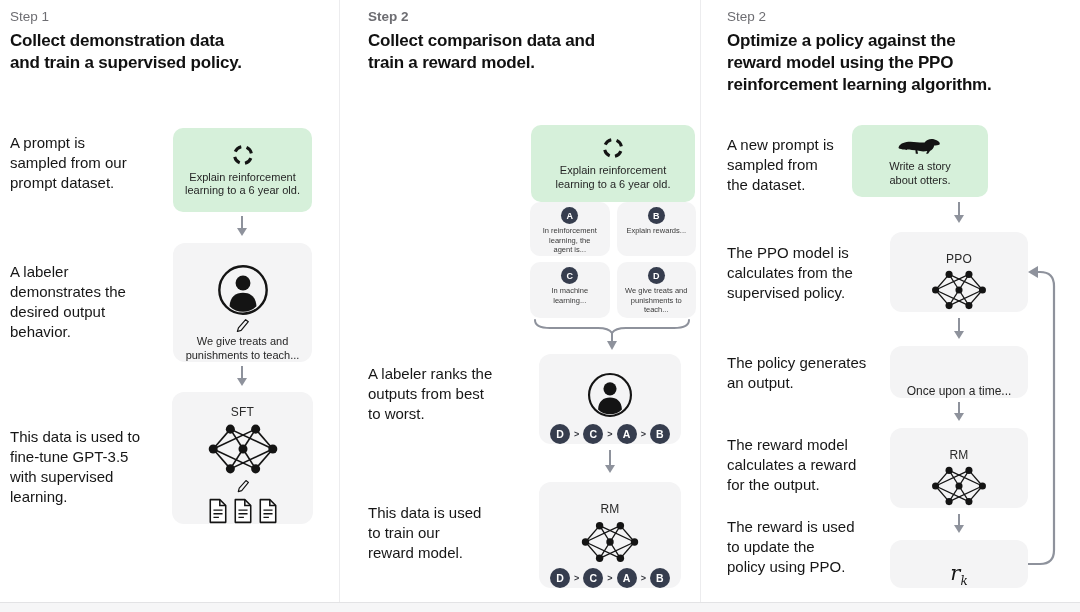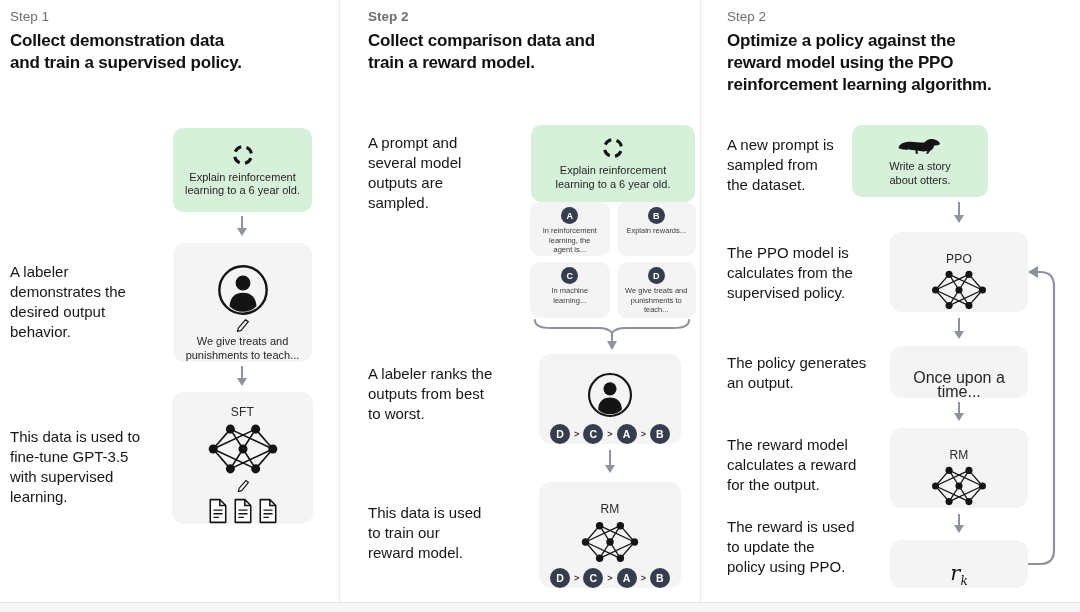--- a/index.html
+++ b/index.html
@@ -43,20 +43,23 @@
 <div class="canvas">
 
   <div class="vdiv" style="left:339px;"></div>
   <div class="vdiv" style="left:700px;"></div>
   <div class="bottom-strip"></div>
 
   <div class="step-label" style="left:10px;">Step 1</div>
   <div class="step-title" style="left:10px;width:310px;">Collect demonstration data
 and train a supervised policy.</div>
 
+  <div class="caption" style="left:10px;top:133px;width:158px;">A prompt is
+sampled from our
+prompt dataset.</div>
   <div class="caption" style="left:10px;top:262px;width:158px;">A labeler
 demonstrates the
 desired output
 behavior.</div>
   <div class="caption" style="left:10px;top:427px;width:158px;">This data is used to
 fine-tune GPT-3.5
 with supervised
 learning.</div>
 
   <div class="greenbox" style="left:173px;top:128px;width:139px;height:84px;">
@@ -130,24 +133,20 @@
           <path d="M13 1.5 V8 H19.5" fill="none" stroke="#141414" stroke-width="1.7"></path>
           <path d="M6 13 H16 M6 17 H16 M6 21 H12" stroke="#141414" stroke-width="1.5"></path>
         </svg>
     </div>
   </div>
 
   <div class="step-label" style="left:368px;font-weight:bold;">Step 2</div>
   <div class="step-title" style="left:368px;width:320px;">Collect comparison data and
 train a reward model.</div>
 
-  <div class="caption" style="left:368px;top:133px;width:160px;">A prompt and
-several model
-outputs are
-sampled.</div>
   <div class="caption" style="left:368px;top:364px;width:162px;">A labeler ranks the
 outputs from best
 to worst.</div>
   <div class="caption" style="left:368px;top:503px;width:160px;">This data is used
 to train our
 reward model.</div>
 
   <div class="greenbox" style="left:531px;top:125px;width:164px;height:77px;">
     <svg width="24" height="24" viewBox="0 0 24 24">
       <circle cx="12" cy="12" r="8.5" fill="none" stroke="#141414" stroke-width="3" stroke-dasharray="8 5.4" transform="rotate(22 12 12)"></circle>
@@ -298,21 +297,21 @@
           <circle cx="75" cy="31" r="5"></circle>
           <circle cx="28" cy="53" r="5"></circle>
           <circle cx="56" cy="53" r="5"></circle>
       </g>
     </svg>
   </div>
 
   <div class="arrow" style="left:958px;top:318px;height:18px;"></div>
 
   <div class="graybox" style="left:890px;top:346px;width:138px;height:52px;">
-    <div class="box-text" style="font-size:16px;">Once upon a time...</div>
+    <div class="box-text" style="font-size:12px;">Once upon a time...</div>
   </div>
 
   <div class="arrow" style="left:958px;top:402px;height:16px;"></div>
 
   <div class="graybox" style="left:890px;top:428px;width:138px;height:80px;gap:2px;">
     <div class="model-label">RM</div>
     <svg width="60" height="44" viewBox="0 0 84 62">
       <g stroke="#141414" stroke-width="1.8">
         <line x1="28" y1="9" x2="9" y2="31"></line>
           <line x1="28" y1="9" x2="42" y2="31"></line>

